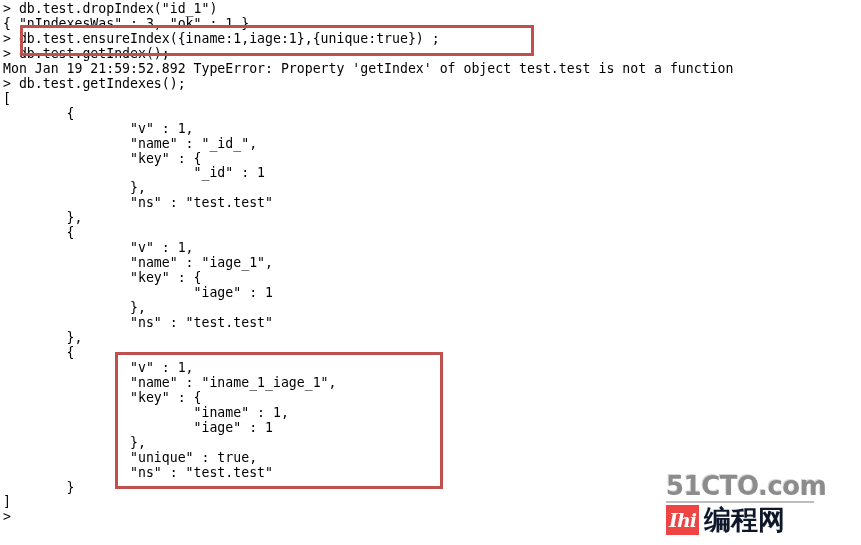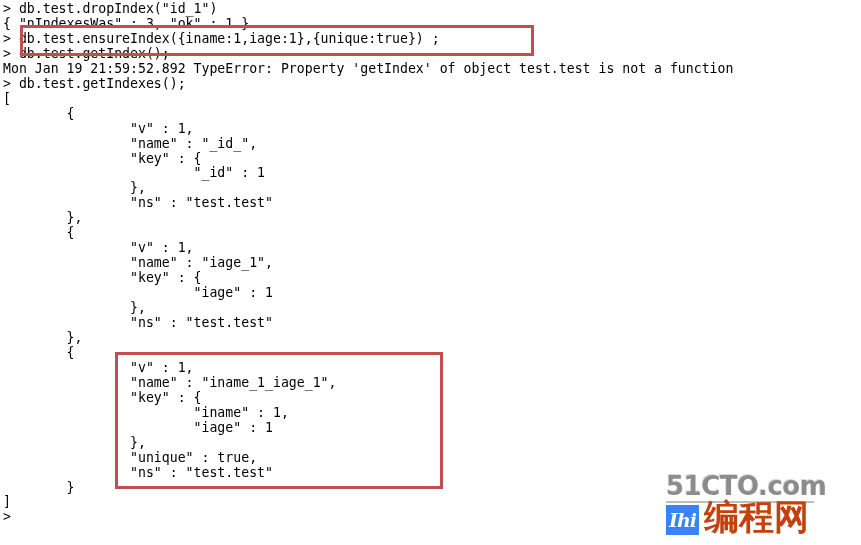--- a/index.html
+++ b/index.html
@@ -85,41 +85,41 @@
     margin: 1px 0 2px 0;
   }
   #wm-bottom-row {
     display: flex;
     align-items: center;
     gap: 5px;
   }
   #wm-badge {
     width: 33px;
     height: 30px;
-    background: #3b82f6;
+    background: #ef4444;
     display: flex;
     align-items: center;
     justify-content: center;
     flex: 0 0 auto;
   }
   #wm-badge-glyph {
     color: #ffffff;
     font-family: "DejaVu Serif", "Liberation Serif", serif;
     font-size: 19px;
     font-weight: 700;
     font-style: italic;
     line-height: 1;
     letter-spacing: -1px;
   }
   #wm-cn {
-    font-family: Liberation Mono, monospace;
-    font-size: 35px;
+    font-family: Liberation Sans, sans-serif;
+    font-size: 27px;
     font-weight: 700;
     line-height: 30px;
-    color: #c2410c;
+    color: #0f172a;
     letter-spacing: 0px;
     white-space: nowrap;
   }
 </style>
 </head>
 <body>
 
 <div id="terminal">
 
   <pre class="console-text">&gt; db.test.dropIndex("id_1")

